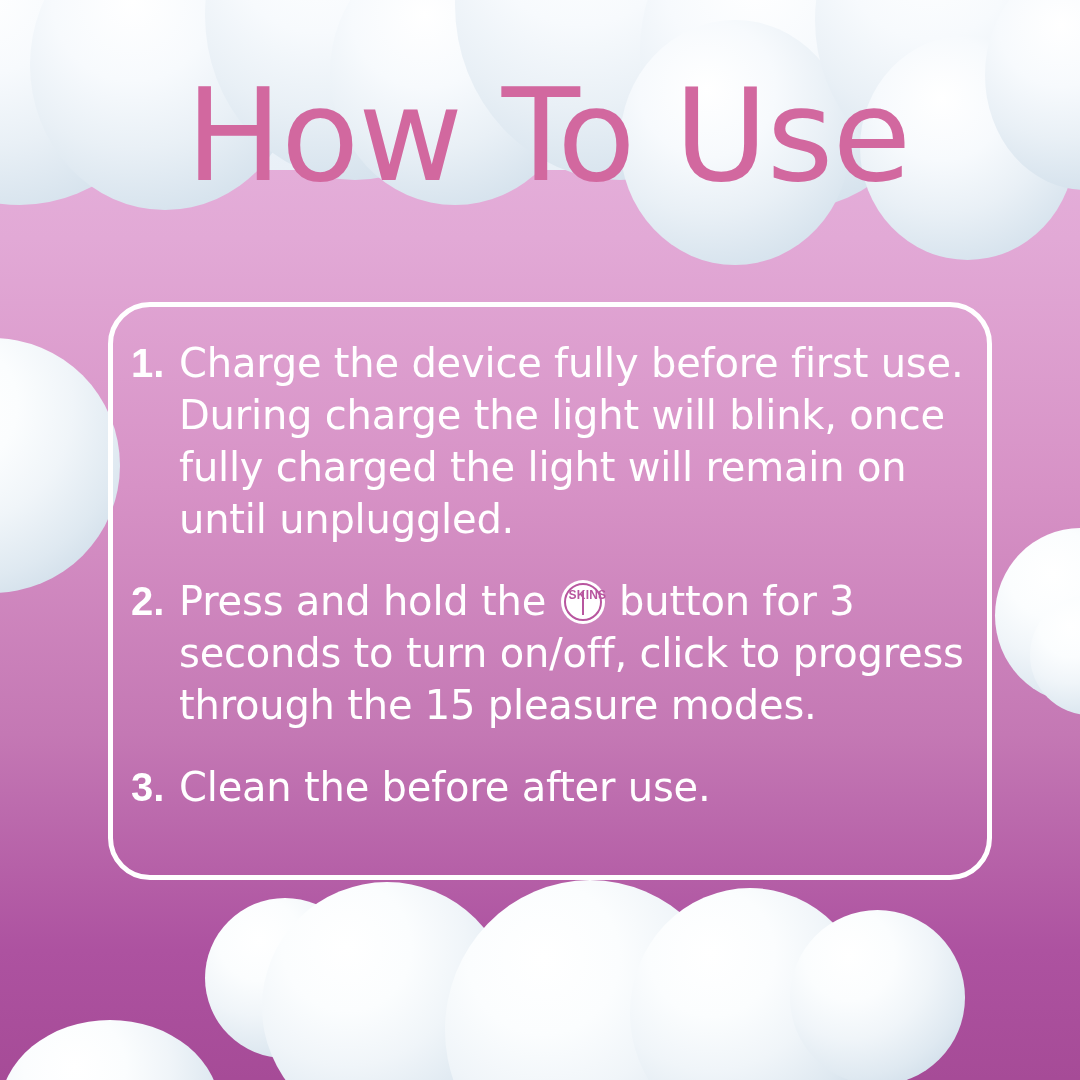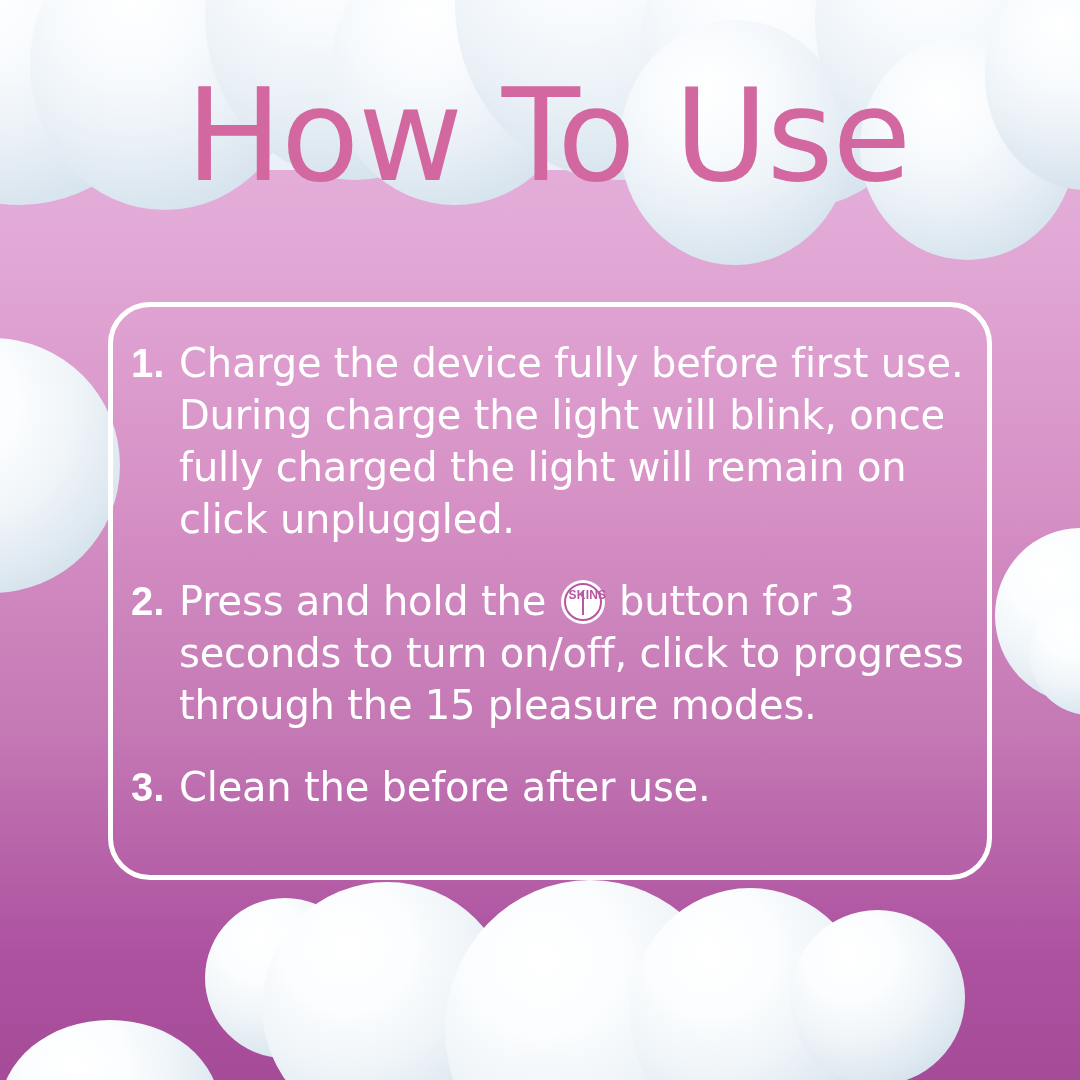--- a/index.html
+++ b/index.html
@@ -199,21 +199,21 @@
         <div class="blob " style="left: 0px; top: 1020px; width: 220px; height: 180px;"></div>
       </div>
   </div>
 
   <div class="title">How To Use</div>
 
   <div class="card">
     <div class="steps" id="steps-container">
         <div class="step">
           <div class="step-num">1.</div>
-          <div class="step-text"><span>Charge the device fully before first use. During charge the light will blink, once fully charged the light will remain on click unpluggled.</span></div>
+          <div class="step-text"><span>Charge the device fully before first use. During charge the light will blink, once fully charged the light will remain on until unpluggled.</span></div>
         </div>
         <div class="step">
           <div class="step-num">2.</div>
           <div class="step-text"><span>Press and hold the </span><span class="skins-badge"><span class="skins-ring" style="border-color: rgb(184, 86, 159);"></span><span class="skins-stem" style="background: rgb(184, 86, 159);"></span><span class="skins-txt" style="color: rgb(184, 86, 159);">SKINS</span></span><span> button for 3 seconds to turn on/off, click to progress through the 15 pleasure modes.</span></div>
         </div>
         <div class="step">
           <div class="step-num">3.</div>
           <div class="step-text"><span>Clean the before after use.</span></div>
         </div>
       </div>

